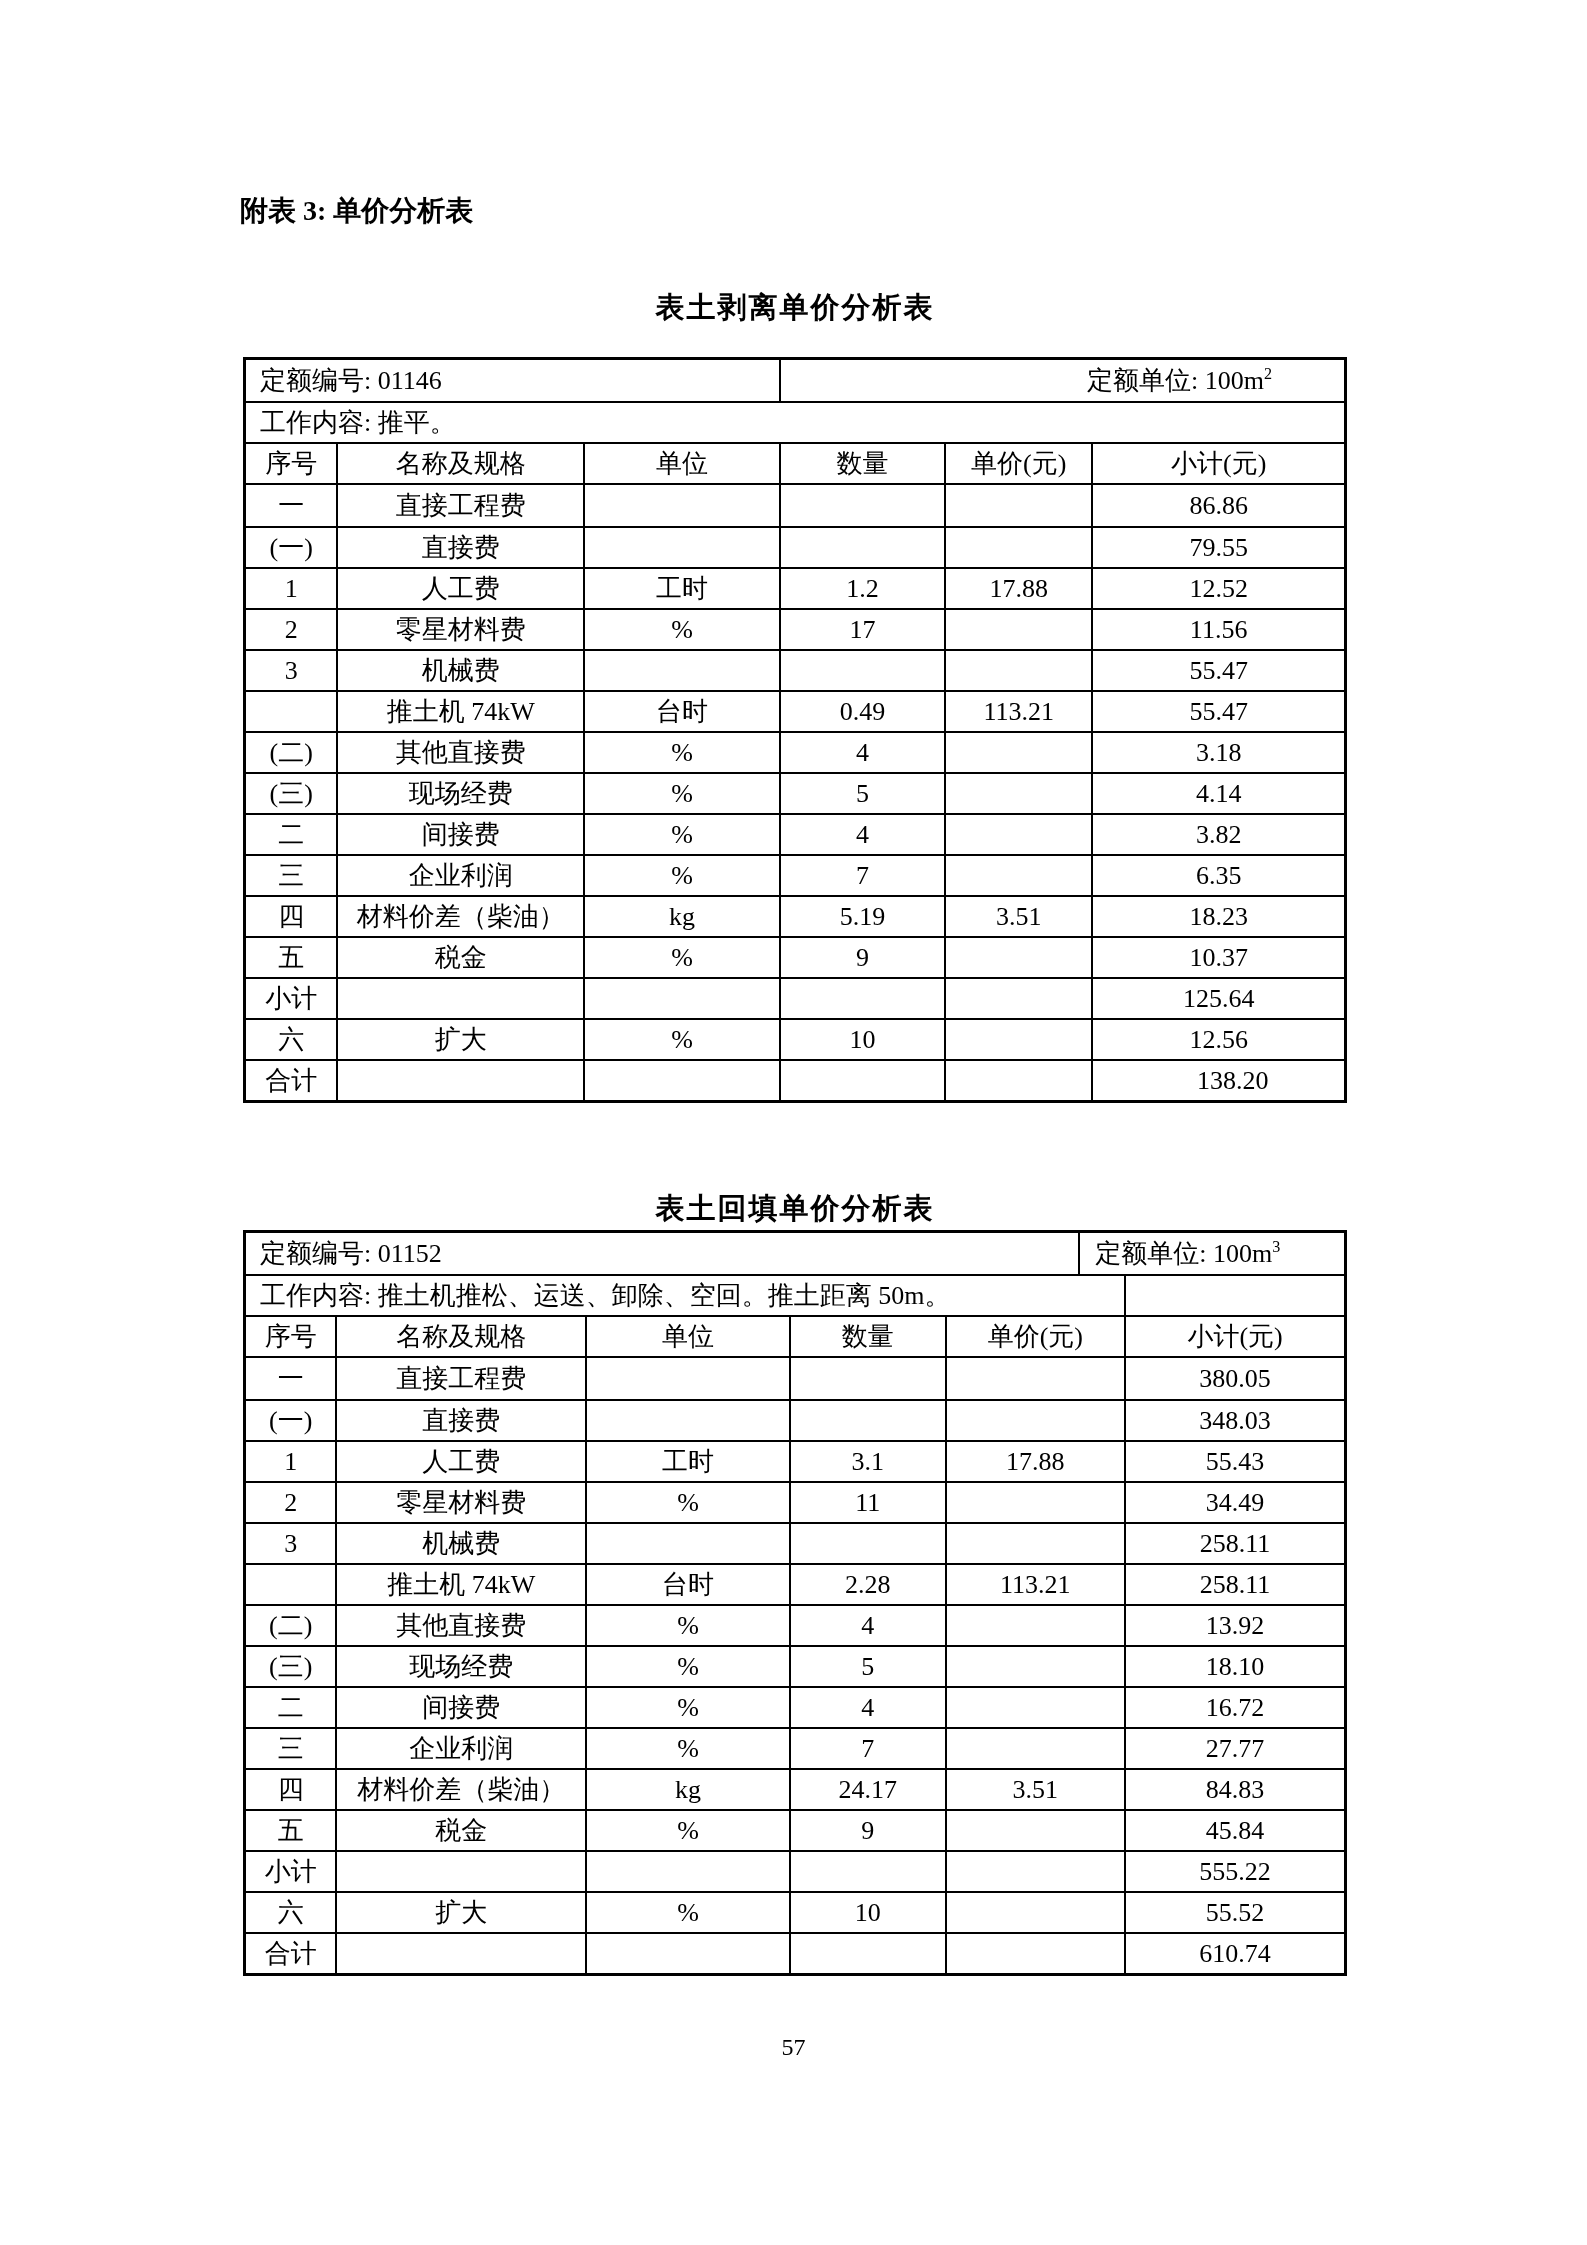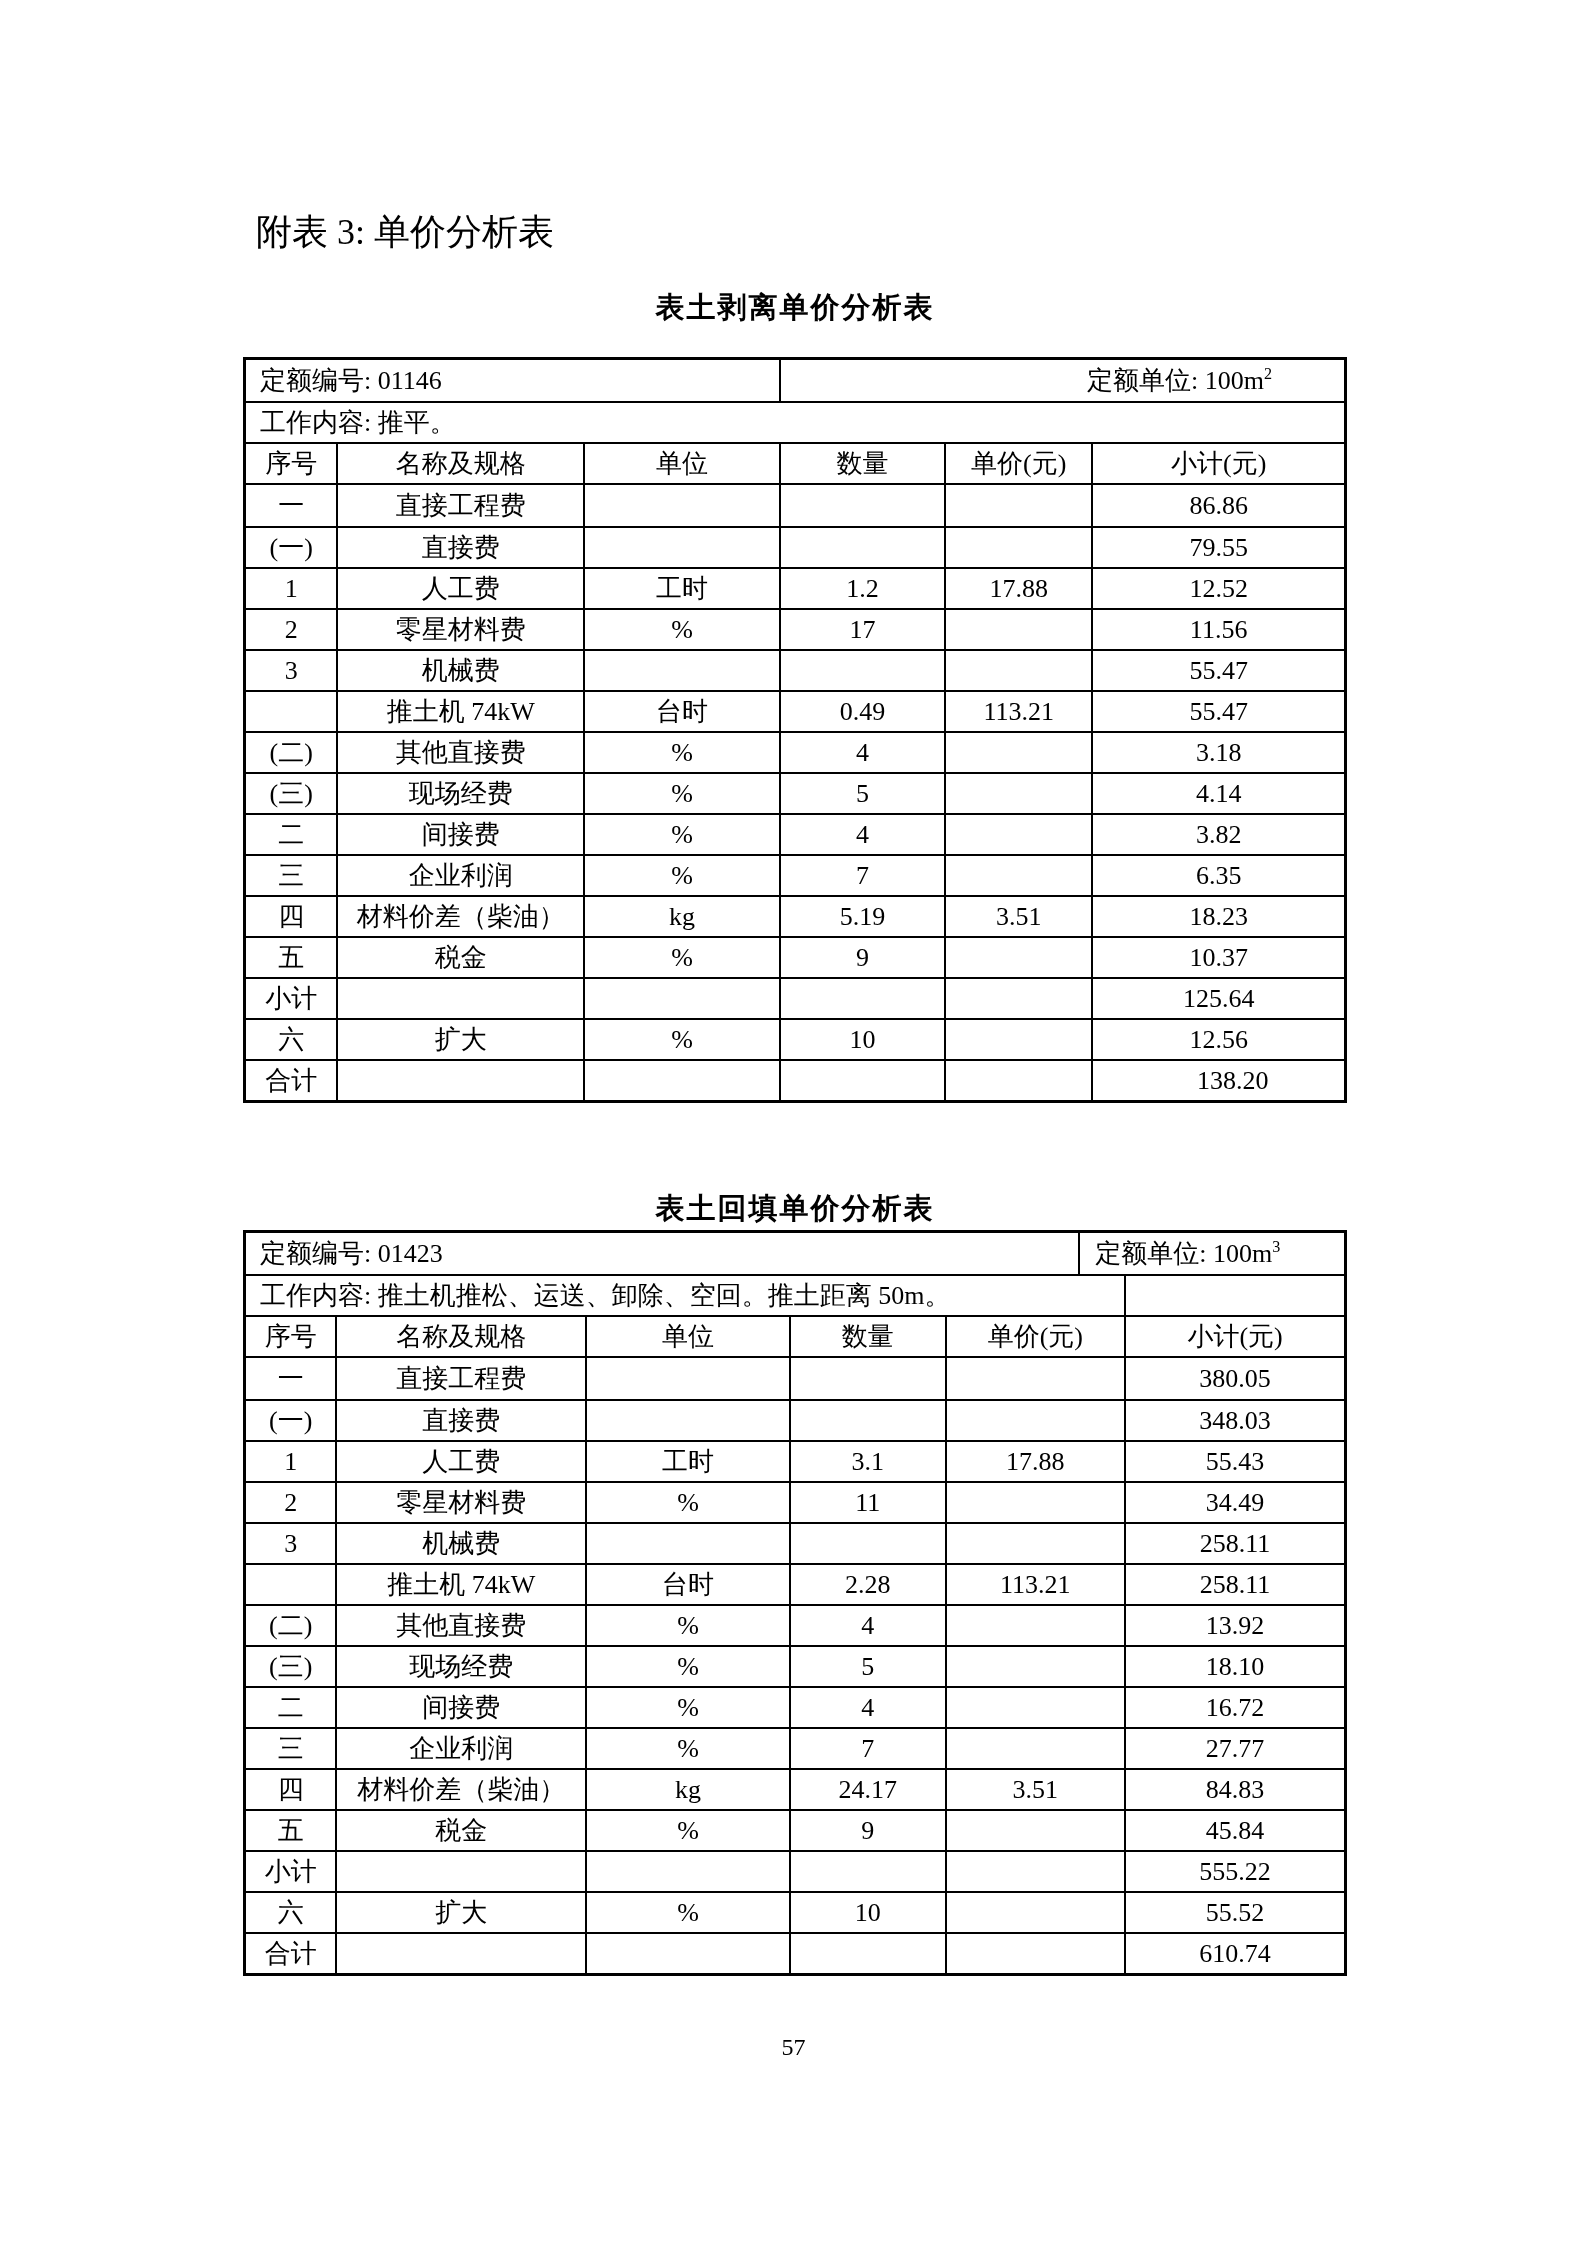--- a/index.html
+++ b/index.html
@@ -5,21 +5,21 @@
   html,body { margin:0; padding:0; background:#ffffff; }
   .page {
     position:relative;
     width:1587px; height:2245px;
     background:#ffffff;
     color:#000;
     font-family:"Liberation Serif","DejaVu Serif",serif;
   }
   .main-title {
     position:absolute; left:240px; top:192px;
-    font-size:36px; font-weight:normal; margin:16px;
+    font-size:28px; font-weight:bold; margin:0;
     white-space:nowrap;
   }
   .table-title {
     position:absolute; left:243px; width:1104px;
     text-align:center; font-size:29px; font-weight:bold;
     letter-spacing:2px; margin:0; white-space:nowrap;
   }
   #t1-title { top:288px; }
   #t2-title { top:1189px; }
 
@@ -209,21 +209,21 @@
           <div class="cell" style="width: 23.01%; padding-left: 28px;">138.20</div>
         </div>
       </div>
   </div>
 
   <h2 class="table-title" id="t2-title">表土回填单价分析表</h2>
 
   <div class="utable" id="t2">
     <div class="row">
       <div class="cell left" style="width:75.8%">
-        <span class="txt">定额编号: 01423</span>
+        <span class="txt">定额编号: 01152</span>
       </div>
       <div class="cell leftpad" style="width:24.2%">
         <span class="txt"><span>定额单位: </span><span>100m</span><sup>3</sup></span>
       </div>
     </div>
     <div class="row">
       <div class="cell left" style="width:79.98%">
         <span class="txt">工作内容: 推土机推松、运送、卸除、空回。推土距离 50m。</span>
       </div>
       <div class="cell" style="width:20.02%"></div>

